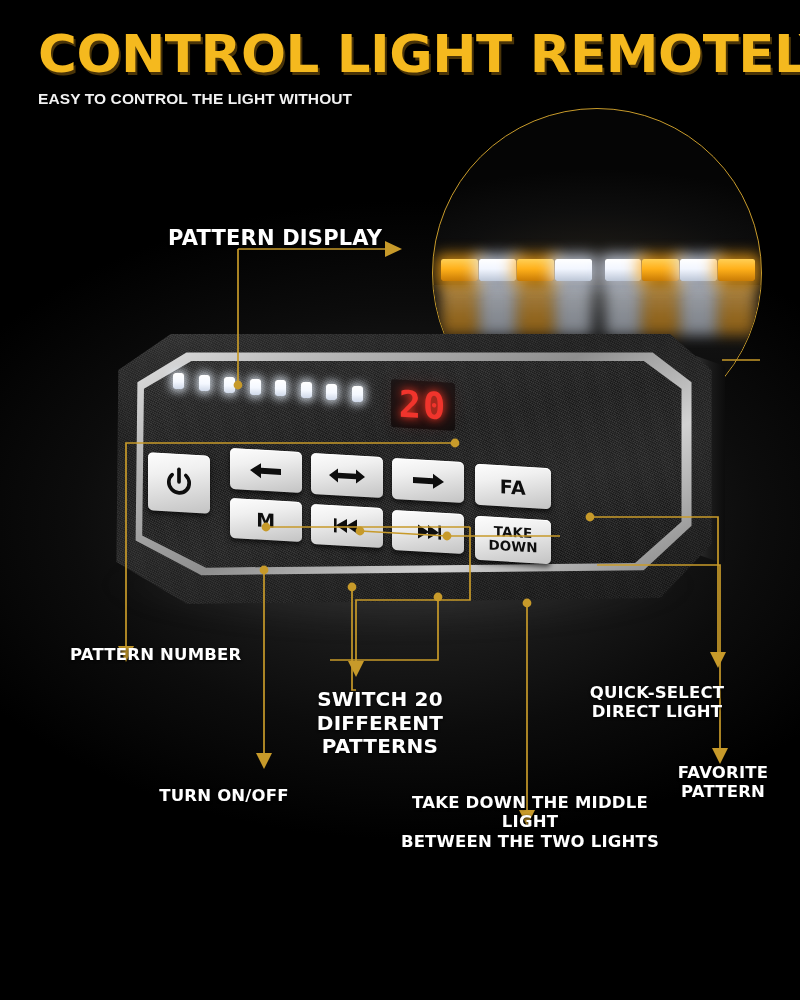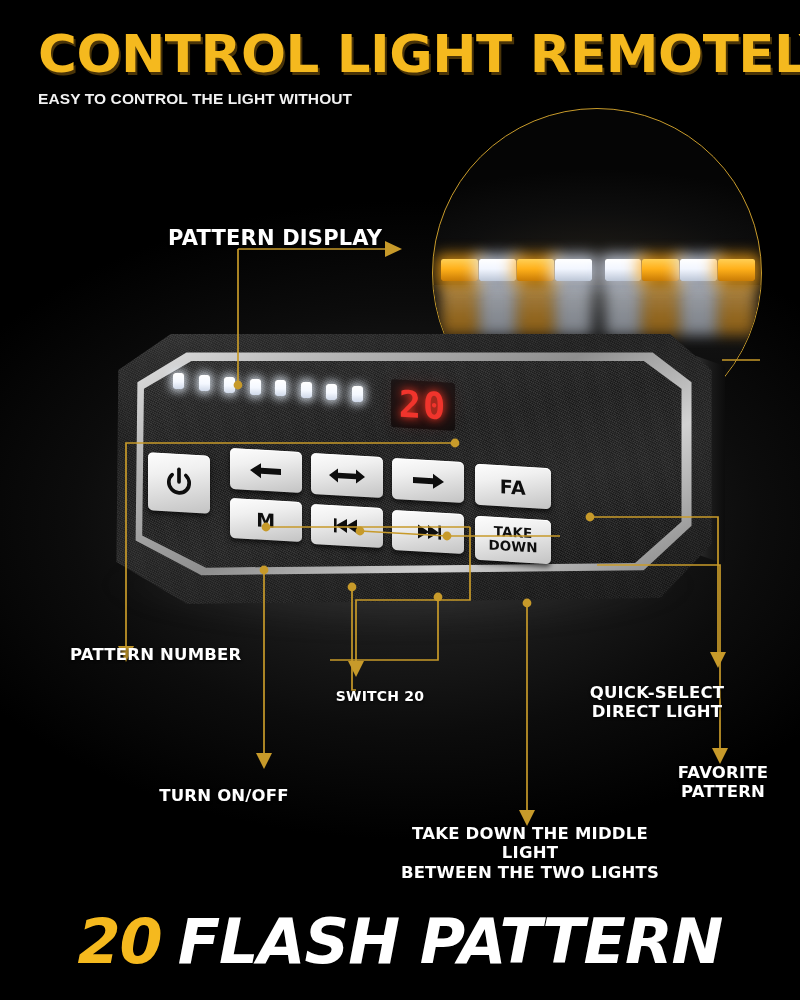--- a/index.html
+++ b/index.html
@@ -351,40 +351,38 @@
 
       <path d="M447 536 L560 536"></path>
       <path d="M360 531 L447 536"></path>
     </g>
   </svg>
 
   <div class="callout" style="left:168px; top:226px; font-size:21px;">PATTERN DISPLAY</div>
 
   <div class="callout" style="left:38px; top:645px; font-size:16.5px;margin-left:32px;">PATTERN NUMBER</div>
 
-  <div class="callout" style="left:300px; top:688px; font-size:14px; text-align:center; width:160px;">
+  <div class="callout" style="left:300px; top:688px; font-size:20px; text-align:center; width:160px;">
     <div>SWITCH 20</div>
+    <div>DIFFERENT PATTERNS</div>
   </div>
 
   <div class="callout" style="left:104px; top:770px; font-size:16.5px; text-align:center; width:240px;margin-top:16px;">
     <div>TURN ON/OFF</div>
   </div>
 
-  <div class="callout" style="left:390px; top:824px; font-size:16.5px; text-align:center; width:280px;">
+  <div class="callout" style="left:390px; top:793px; font-size:16.5px; text-align:center; width:280px;">
     <div>TAKE DOWN THE MIDDLE LIGHT</div>
     <div>BETWEEN THE TWO LIGHTS</div>
   </div>
 
   <div class="callout" style="left:584px; top:683px; font-size:16.5px; text-align:center; width:146px;">
     <div>QUICK-SELECT</div>
     <div>DIRECT LIGHT</div>
   </div>
 
   <div class="callout" style="left:660px; top:763px; font-size:16.5px; text-align:center; width:126px;">
     <div>FAVORITE</div>
     <div>PATTERN</div>
   </div>
 
-  <div class="footer">
-    <span class="f-num">20</span><span style="display:inline-block;width:16px"></span><span class="f-txt">FLASH PATTERN</span>
-  </div>
 
 </div>
 
 </body></html>

